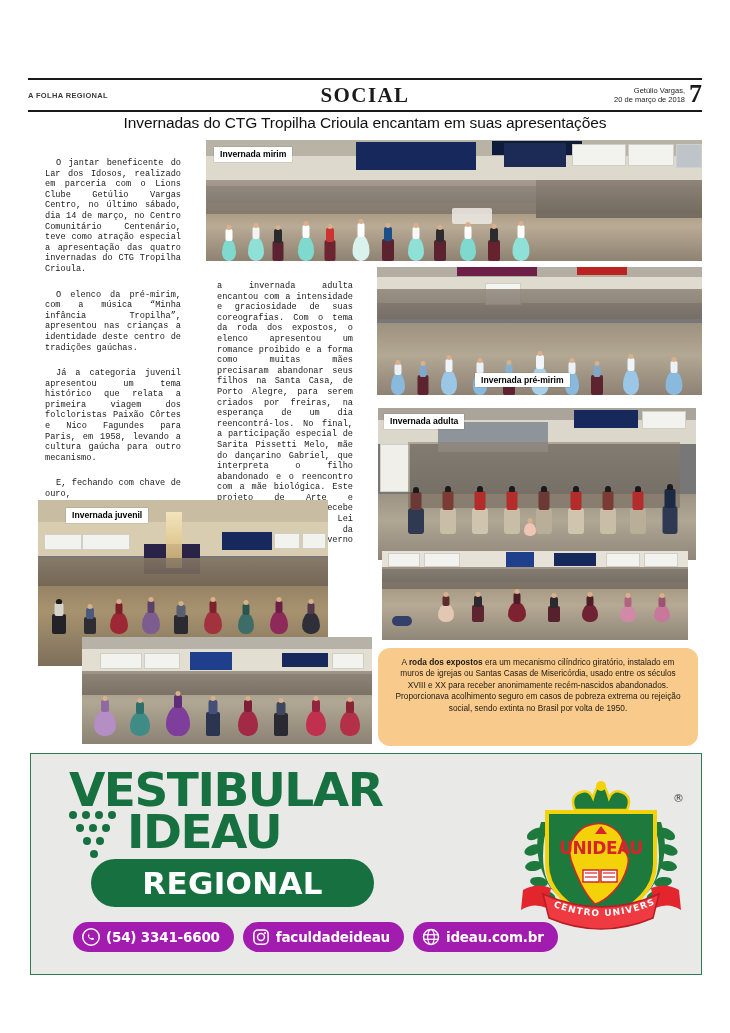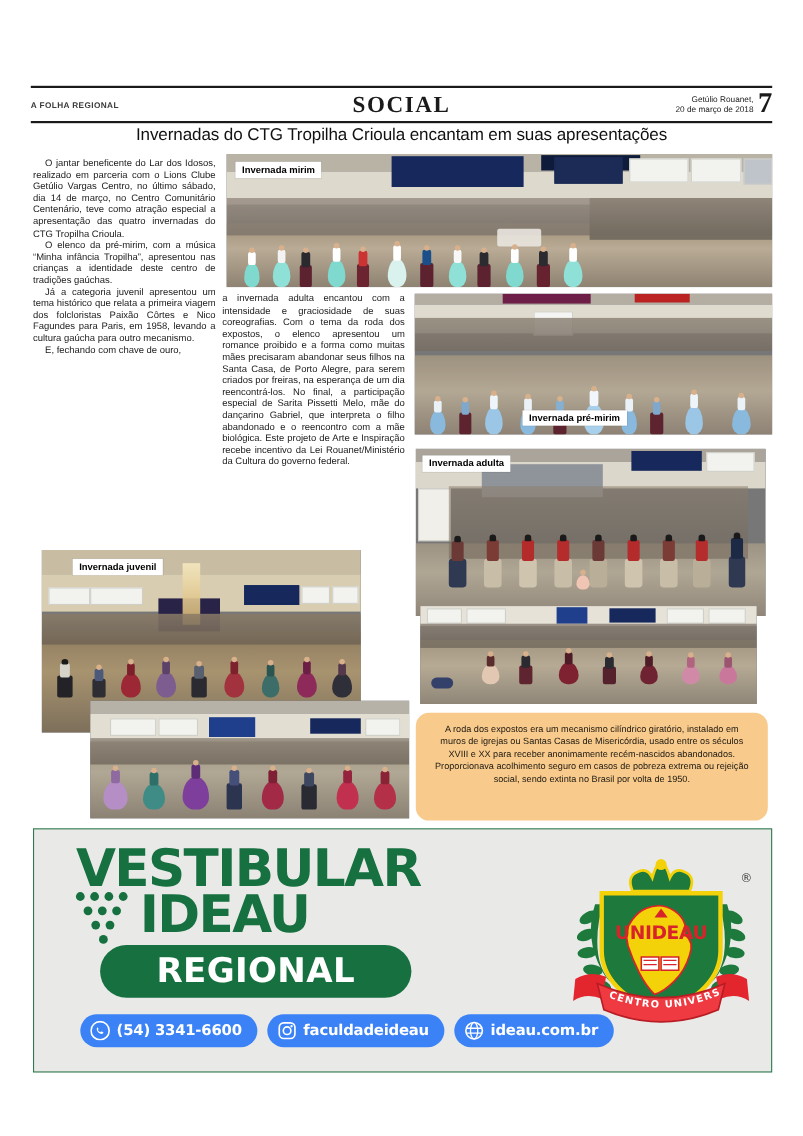--- a/index.html
+++ b/index.html
@@ -18,21 +18,21 @@
   .mh-page{font-family:"Liberation Serif",serif;font-size:26px;font-weight:700;
            line-height:.82;margin-top:-2px;}
 
   
   .headline{position:absolute;left:28px;top:114px;width:674px;text-align:center;
             font-size:15.5px;font-weight:400;letter-spacing:-.1px;color:#111;}
 
   
   .col{position:absolute;font-size:8.6px;line-height:10.6px;text-align:justify;
        color:#1a1a1a;hyphens:none;}
-  .col p{margin:0;text-indent:11px;}
+  .col p{margin:15px;text-indent:11px;font-family:Liberation Mono, monospace;}
   .col1{left:30px;top:143px;width:166px;}
   .col2{left:202px;top:266px;width:166px;}
 
   
   .photo{position:absolute;overflow:hidden;background:#777;}
   .caption{position:absolute;background:#ffffff;color:#000;font-size:8.6px;
            font-weight:700;padding:2px 6px 2.5px 6px;white-space:nowrap;
            box-shadow:0 0 0 .5px rgba(0,0,0,.12);}
 
   
@@ -52,57 +52,57 @@
               border-radius:50% 50% 45% 45%/62% 62% 38% 38%;}
   .fig .torso{position:absolute;left:50%;transform:translateX(-50%);border-radius:2px;}
   .fig .head{position:absolute;left:50%;transform:translateX(-50%);
              border-radius:50%;background:#d9b08c;}
 
   
   .infobox{position:absolute;left:378px;top:648px;width:320px;height:98px;
            background:#f8ca8c;border-radius:12px;box-sizing:border-box;
            padding:9px 14px 0 14px;text-align:center;
            font-size:8.3px;line-height:11.4px;color:#1e1a12;}
-  .infobox b{font-weight:400;}
+  .infobox b{font-weight:700;}
 
   
   .ad{position:absolute;left:30px;top:753px;width:672px;height:222px;
       background:#e9eae8;border:1.5px solid #2f7a4f;box-sizing:border-box;}
   .ad-word1{position:absolute;left:38px;top:12px;font-size:47px;font-weight:700;
             letter-spacing:-1.5px;color:#16703f;line-height:1;
             font-family:"DejaVu Sans",sans-serif;}
   .ad-word2{position:absolute;left:96px;top:54px;font-size:47px;font-weight:700;
             letter-spacing:-1.5px;color:#16703f;line-height:1;
             font-family:"DejaVu Sans",sans-serif;}
   .dots{position:absolute;left:38px;top:57px;width:50px;height:44px;}
   .dots i{position:absolute;width:8px;height:8px;border-radius:50%;background:#16703f;}
   .pill{position:absolute;left:60px;top:105px;width:283px;height:48px;
         background:#16703f;border-radius:26px;display:flex;align-items:center;
         justify-content:center;}
   .pill span{color:#fff;font-size:31px;font-weight:700;letter-spacing:.3px;
              font-family:"DejaVu Sans",sans-serif;}
   .contact{position:absolute;left:42px;top:168px;display:flex;gap:9px;}
-  .cbtn{height:30px;background:#3b82f6;border-radius:16px;display:flex;
+  .cbtn{height:30px;background:#a21caf;border-radius:16px;display:flex;
         align-items:center;gap:6px;padding:0 14px 0 9px;}
   .cbtn .ic{width:18px;height:18px;flex:none;}
   .cbtn .tx{color:#fff;font-size:13.5px;font-weight:700;letter-spacing:-.2px;
             font-family:"DejaVu Sans",sans-serif;white-space:nowrap;}
 
   
   .crest{position:absolute;left:512px;top:782px;width:176px;height:168px;}
 </style>
 </head>
 <body>
 
 <div class="masthead">
   <div class="mh-left">A FOLHA REGIONAL</div>
   <div class="mh-center">SOCIAL</div>
   <div class="mh-right">
     <div class="mh-date">
-      <div>Getúlio Rouanet,</div>
+      <div>Getúlio Vargas,</div>
       <div>20 de março de 2018</div>
     </div>
     <div class="mh-page">7</div>
   </div>
 </div>
 
 <div class="headline">Invernadas do CTG Tropilha Crioula encantam em suas apresentações</div>
 
 <div class="col col1">
   <p>O jantar beneficente do Lar dos Idosos, realizado em parceria com o Lions Clube Getúlio Vargas Centro, no último sábado, dia 14 de março, no Centro Comunitário Centenário, teve como atração especial a apresentação das quatro invernadas do CTG Tropilha Crioula.</p>

